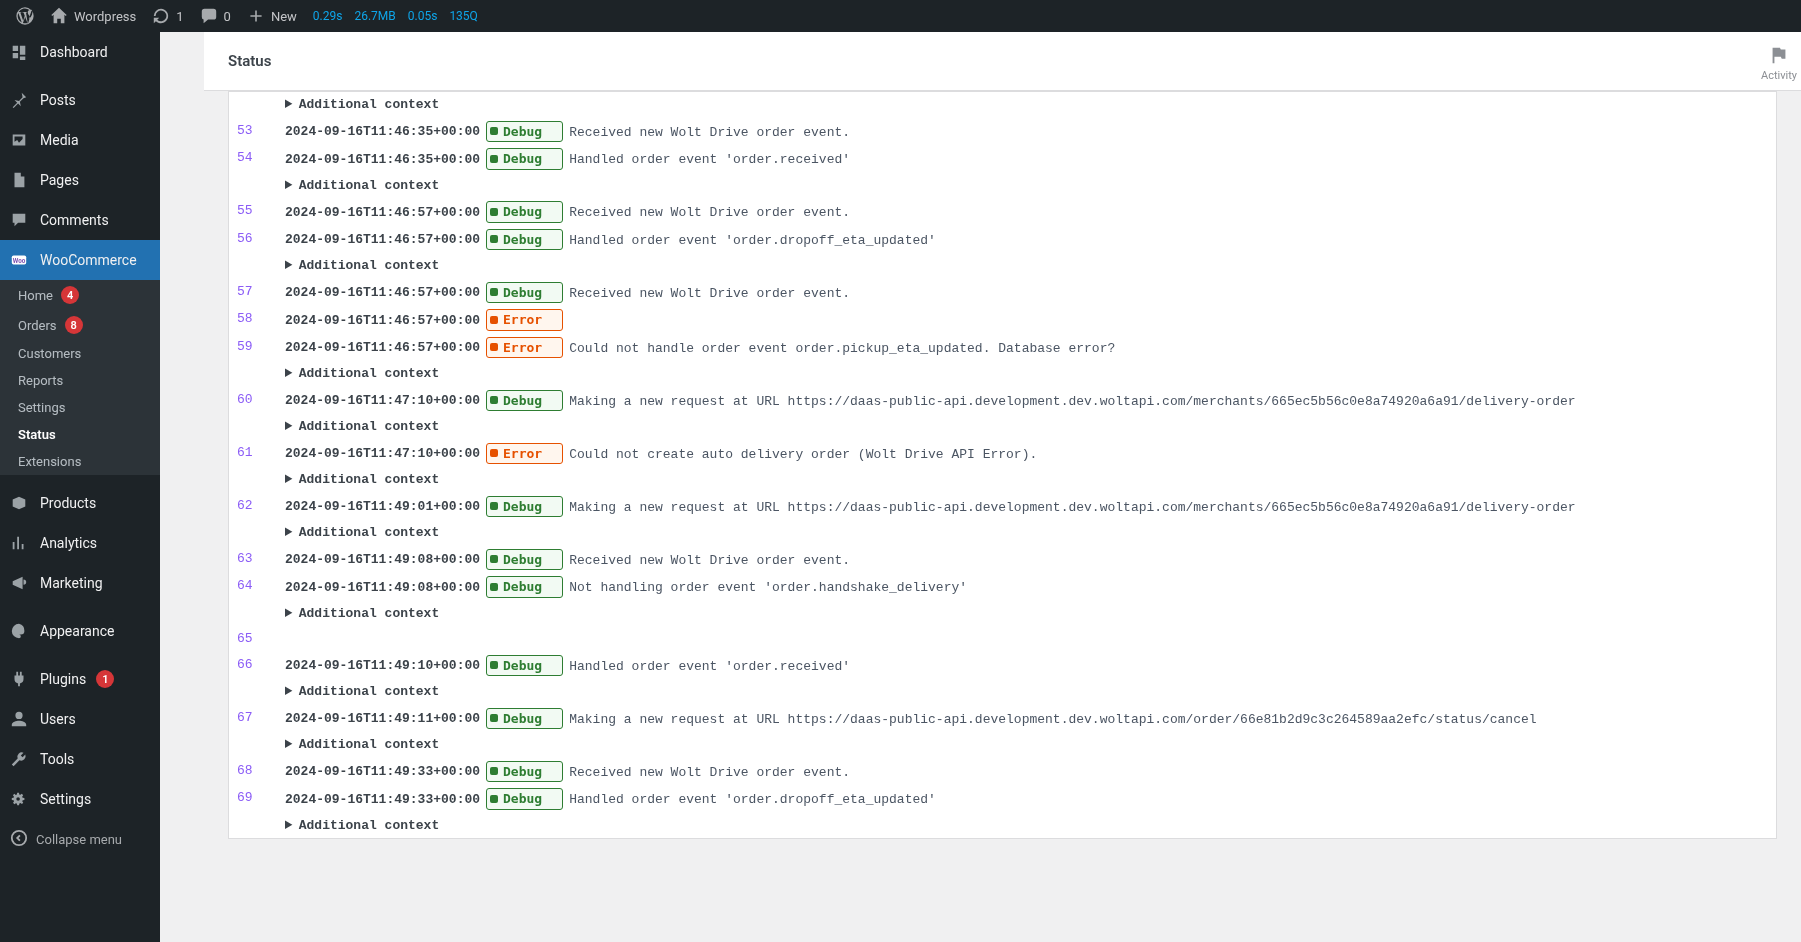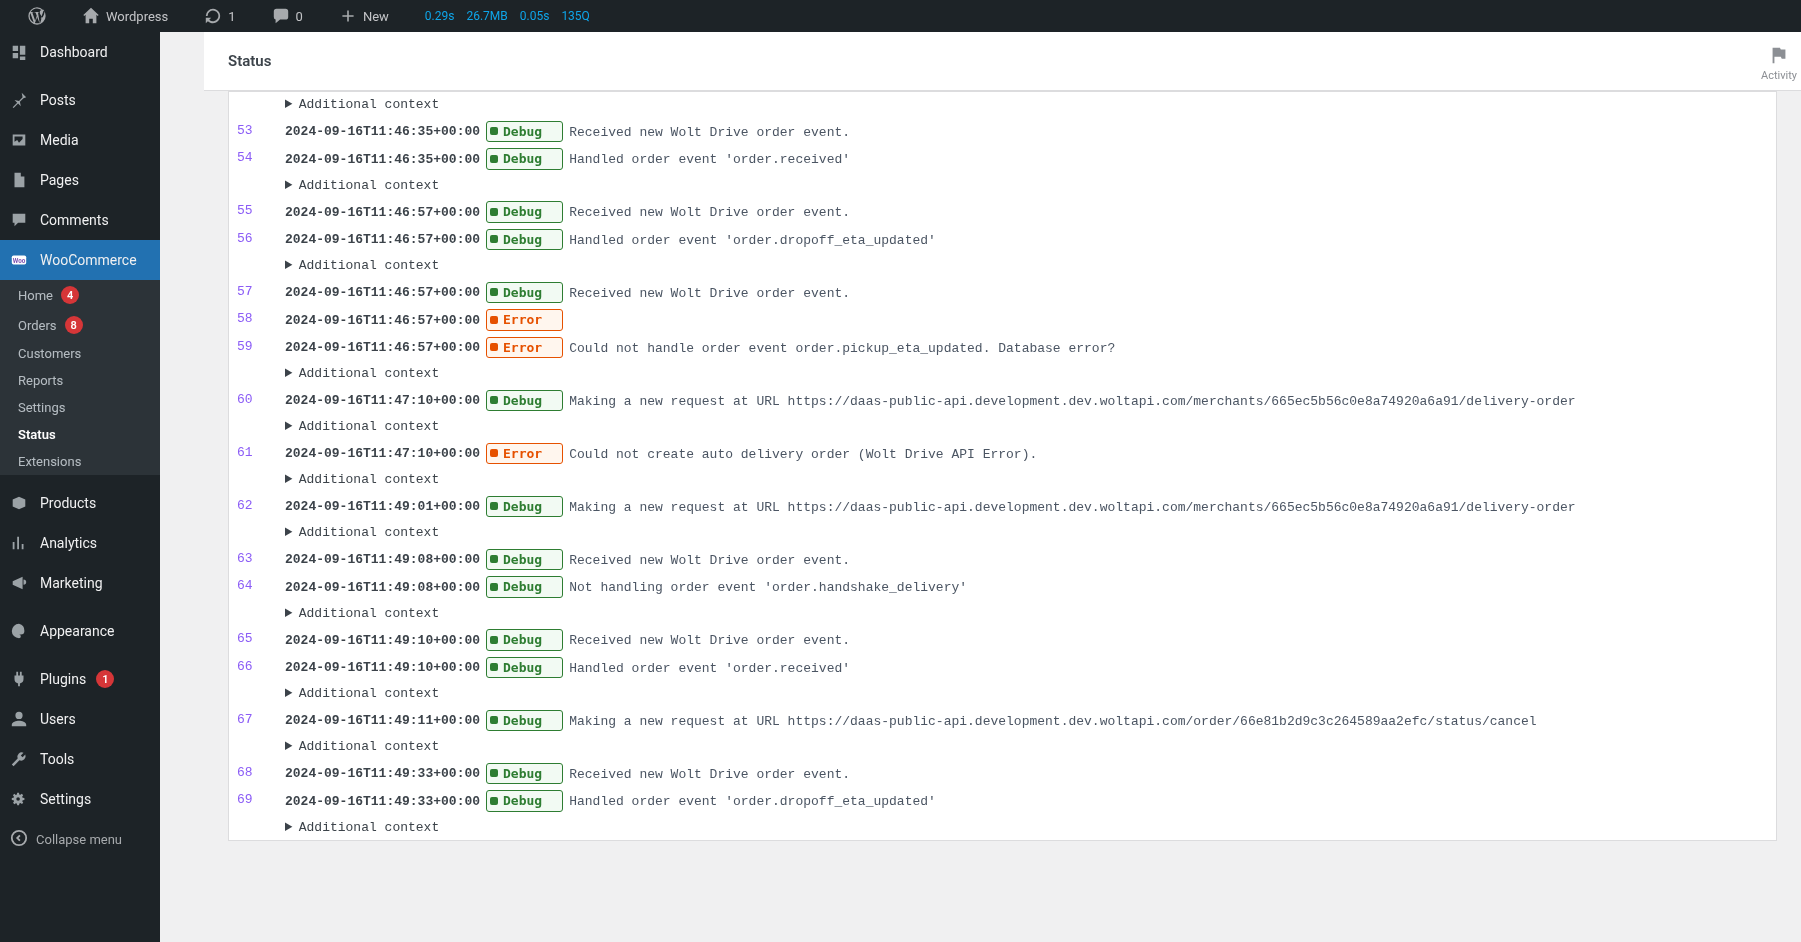--- a/index.html
+++ b/index.html
@@ -12,22 +12,22 @@
     overflow: hidden;
   }
 
   
   #adminbar {
     height: 32px;
     background: #1d2327;
     color: #c3c4c7;
     display: flex;
     align-items: center;
-    padding: 0 20px;
-    gap: 20px;
+    padding: 0 8px;
+    gap: 0;
     font-size: 13px;
   }
   #adminbar .ab-item { display: flex; align-items: center; gap: 6px; padding: 0 8px; height: 32px; cursor: pointer; }
   #adminbar .icon { width: 18px; height: 18px; display: inline-flex; align-items: center; justify-content: center; }
   #adminbar svg { fill: #a7aaad; }
   #adminbar .metrics { margin-left: 8px; display: flex; gap: 12px; font-size: 12px; color: #0ea5e9; justify-content: flex-end; }
 
   
   #wpwrap { display: flex; height: calc(100% - 32px); gap: 44px; }
 
@@ -116,21 +116,21 @@
     border: 1px solid; border-radius: 3px; padding: 0px 20px 0px 3px;
     font-weight: 700; margin-right: 6px; white-space: nowrap;
     font-family: Consolas, Monaco, monospace;
   }
   .log-level.debug { border-color: #2e7d32; color: #2e7d32; background: #f2faf3; }
   .log-level.debug::before { content: ""; width: 8px; height: 8px; background: #2e7d32; border-radius: 2px; margin-right: 5px; }
   .log-level.error { border-color: #e65100; color: #e65100; background: #fff6ee; }
   .log-level.error::before { content: ""; width: 8px; height: 8px; background: #e65100; border-radius: 2px; margin-right: 5px; }
   .log-msg { color: #4b5563; word-break: break-all; }
   .log-context-row { padding: 3px 8px 3px 56px; }
-  .log-context-row details { cursor: pointer; }
+  .log-context-row details { cursor: pointer; font-weight: bold; }
   .log-context-row summary { color: #3c434a; outline: none; }
   summary::-webkit-details-marker { color: #3c434a; }
 </style>
 </head>
 <body>
 
 <div id="adminbar">
   <span class="ab-item">
     <span class="icon">
       <svg viewBox="0 0 20 20" width="18" height="18">
@@ -430,21 +430,20 @@
           <span class="log-lineno">64</span>
           <span class="log-body"><span class="log-ts">2024-09-16T11:49:08+00:00</span><span class="log-level debug">Debug</span><span class="log-msg">Not handling order event 'order.handshake_delivery'</span></span>
         </div>
         <div class="log-context-row">
           <details>
             <summary>Additional context</summary>
           </details>
         </div>
         <div class="log-row">
           <span class="log-lineno">65</span>
-          <span class="log-body"><span class="log-ts">2024-09-16T11:49:10+00:00</span><span class="log-level debug">Debug</span><span class="log-msg">Received new Wolt Drive order event.</span></span>
         </div>
         <div class="log-row">
           <span class="log-lineno">66</span>
           <span class="log-body"><span class="log-ts">2024-09-16T11:49:10+00:00</span><span class="log-level debug">Debug</span><span class="log-msg">Handled order event 'order.received'</span></span>
         </div>
         <div class="log-context-row">
           <details>
             <summary>Additional context</summary>
           </details>
         </div>

